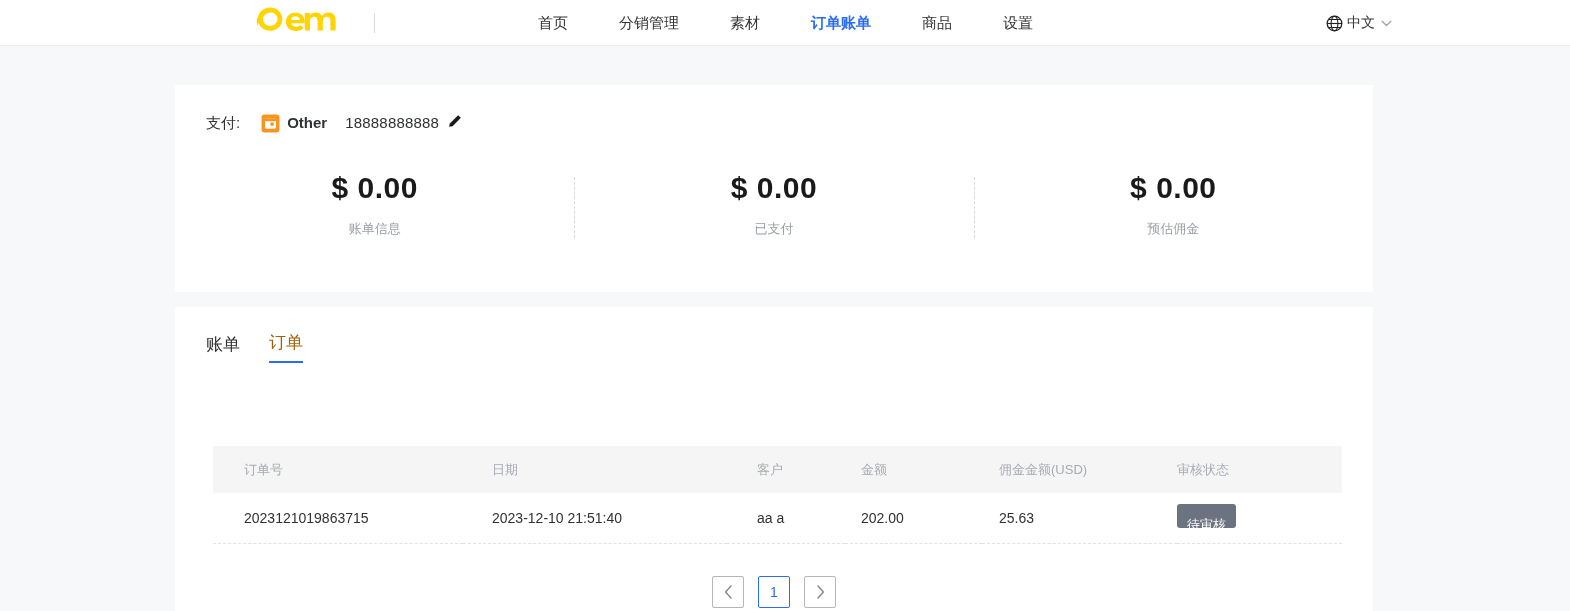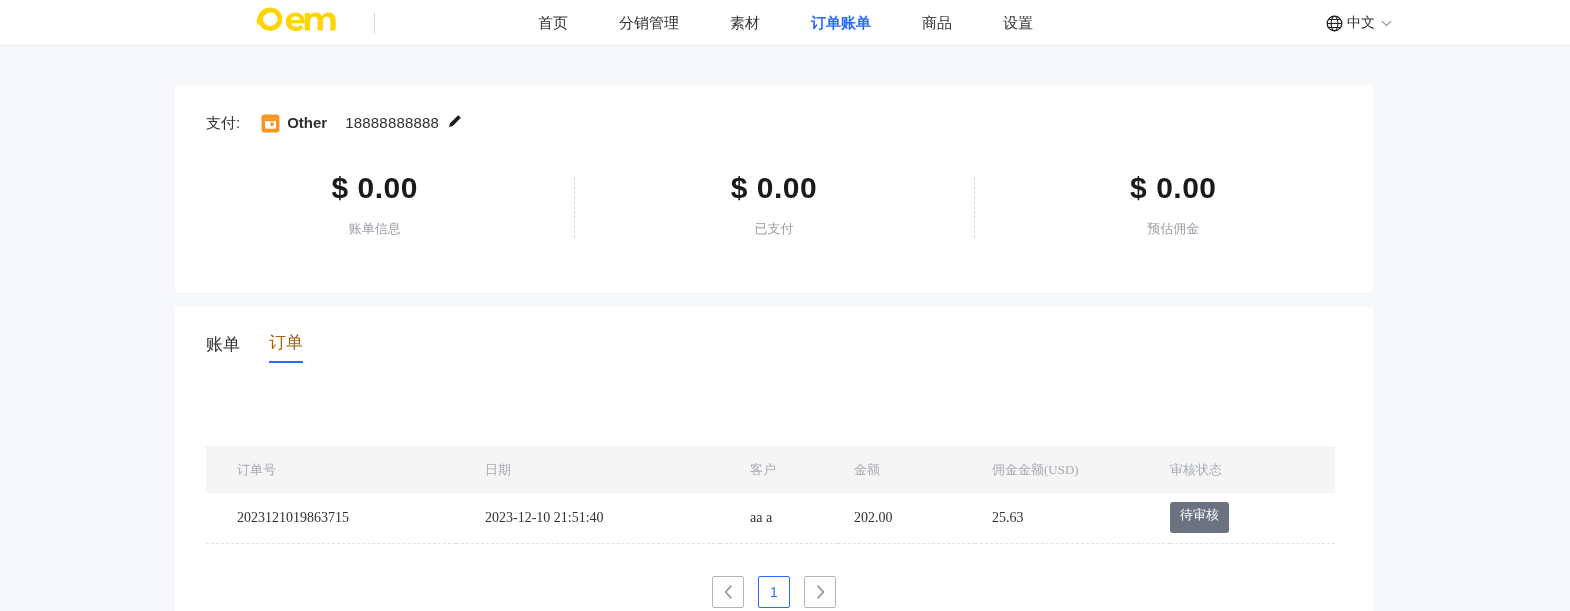--- a/index.html
+++ b/index.html
@@ -185,24 +185,23 @@
     line-height: 24px;
     white-space: nowrap;
   }
   .tab.active {
     color: #a16207;
     border-bottom: 2px solid #2b6cf6;
   }
 
   .table-wrap {
     position: absolute;
-    left: 31px;
+    left: 38px;
     top: 139px;
     width: 1129px;
-    font-family: Liberation Serif, serif;
   }
   table {
     width: 100%;
     border-collapse: collapse;
     table-layout: fixed;
   }
   thead tr { background: #f5f5f5; height: 47px; }
   thead th {
     font-size: 13px;
     font-weight: normal;
@@ -225,22 +224,22 @@
   .col-amt    { width: 137px; padding-left: 16px; }
   .col-comm   { width: 195px; padding-left: 17px; }
   .col-status { width: 165px; padding-left: 0px; }
 
   .badge {
     display: inline-block;
     background: #6b7280;
     color: #ffffff;
     font-size: 13px;
     line-height: 25px;
-    height: 31px;
-    padding: 0 10px;
+    height: 24px;
+    padding: 8px 10px;
     border-radius: 3px;
     white-space: nowrap;
   }
 
   
   .pagination {
     position: absolute;
     left: 0; right: 0;
     top: 269px;
     display: flex;

